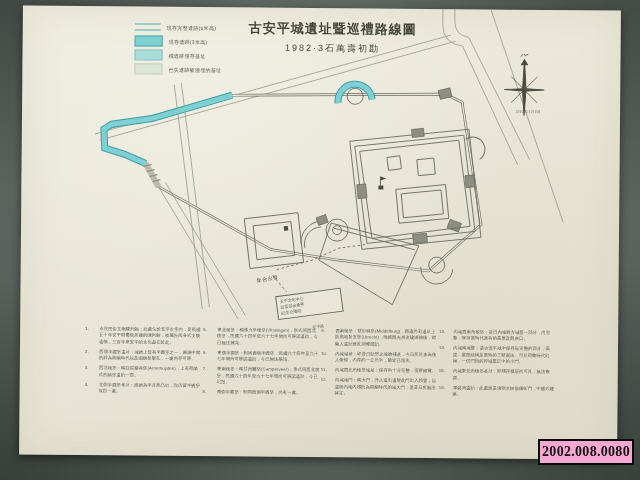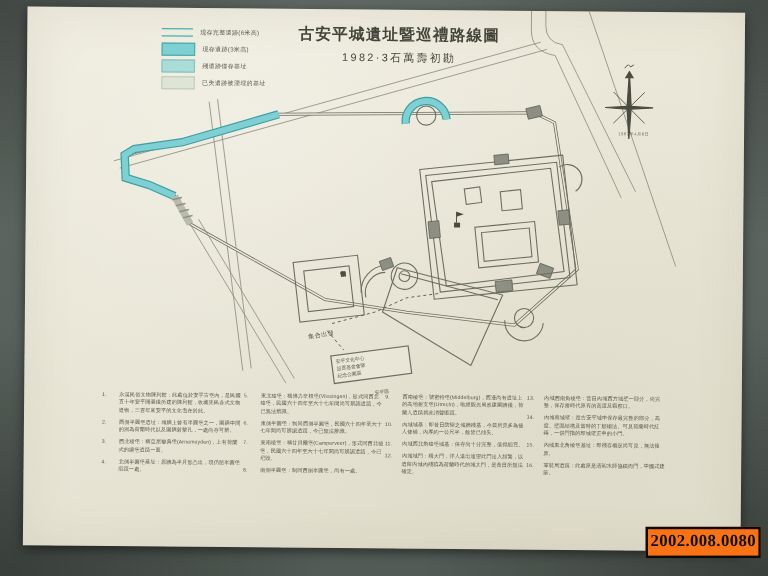--- a/index.html
+++ b/index.html
@@ -51,21 +51,21 @@
     border:.7px solid #6c6d60;transform:rotate(-8deg);
     font-size:4px;line-height:1.5;color:#55564a;background:rgba(238,235,221,.5);
   }
   .note-box-caption{position:absolute;left:292px;top:316px;font-size:4px;color:#55564a;transform:rotate(-8deg);}
   .notes{position:absolute;left:72px;top:320px;width:470px;display:flex;gap:8px;}
   .notes-col{width:110px;flex:0 0 110px;}
   .note-item{font-size:4.3px;line-height:1.5;color:#55564a;margin-bottom:3.5px;text-indent:-7px;padding-left:7px;letter-spacing:.1px;}
   .note-item .num{display:inline-block;min-width:6px;}
   .catalog-label{
     position:absolute;left:538px;top:439px;width:96px;height:26px;
-    background:#f97316;border:2px solid #0a0a0a;box-sizing:border-box;
+    background:#f9a8d4;border:2px solid #0a0a0a;box-sizing:border-box;
     display:flex;align-items:center;justify-content:center;
     font-family:"Liberation Serif","DejaVu Serif",serif;font-weight:bold;
     font-size:14px;color:#111;letter-spacing:.3px;
   }
 </style>
 </head>
 <body>
 
 <div class="backdrop"></div>
 

